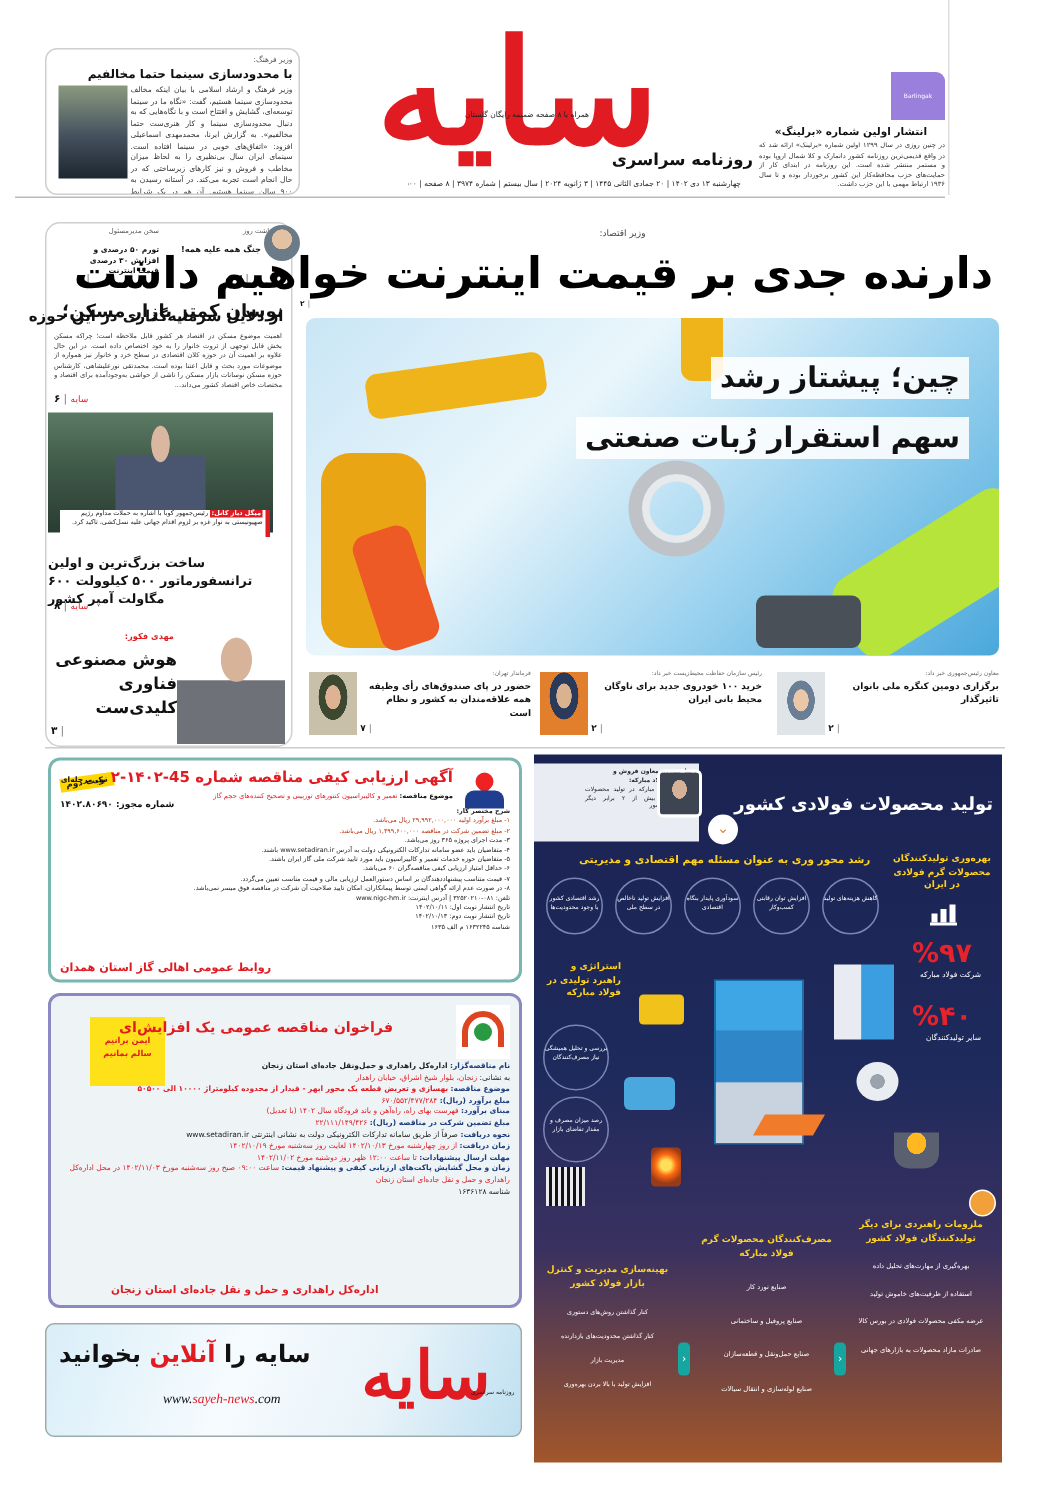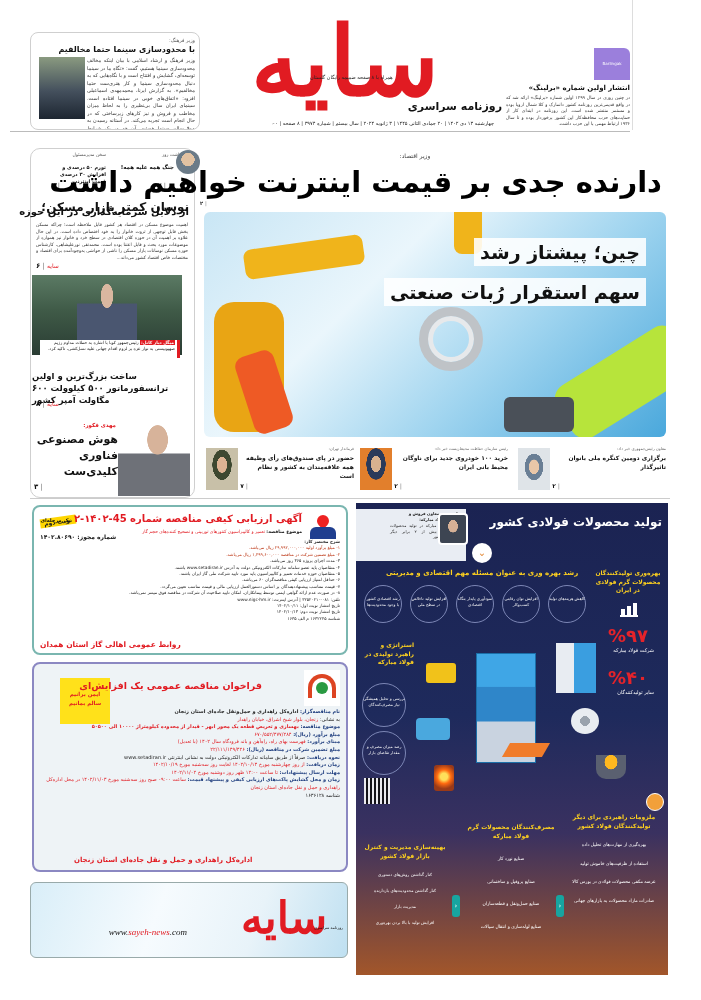--- a/index.html
+++ b/index.html
@@ -26,21 +26,21 @@
 
 <div class="abs card" style="left:30px;top:32px;width:170px;height:98px;">
   <div class="abs" style="right:4px;top:4px;font-size:5px;color:#555;">وزیر فرهنگ:</div>
   <div class="abs b" style="right:4px;top:12px;font-size:8px;color:#111;white-space:nowrap;">با محدودسازی سینما حتما مخالفیم</div>
   <div class="abs photo" style="left:8px;top:24px;width:46px;height:62px;background:linear-gradient(180deg,#8a9a80 0%,#44505d 55%,#1d2631 100%);"></div>
   <div class="abs t" style="right:4px;top:24px;width:108px;height:72px;overflow:hidden;font-size:5px;line-height:7.5px;">وزیر فرهنگ و ارشاد اسلامی با بیان اینکه مخالف محدودسازی سینما هستیم، گفت: «نگاه ما در سینما توسعه‌ای، گشایش و افتتاح است و با نگاه‌هایی که به دنبال محدودسازی سینما و کار هنری‌ست حتما مخالفیم». به گزارش ایرنا، محمدمهدی اسماعیلی افزود: «اتفاق‌های خوبی در سینما افتاده است. سینمای ایران سال بی‌نظیری را به لحاظ میزان مخاطب و فروش و نیز کارهای زیرساختی که در حال انجام است تجربه می‌کند. در آستانه رسیدن به ۹۰۰ سالن سینما هستیم. آن هم در یک شرایط دشوار در طول دو سال و نیم اخیر بیش از ۳۰۰ سینما به مجموعه سینماهای کشور اضافه شده که این افتخار همه اهالی سینماست.</div>
 </div>
 
 <div class="abs" style="left:505px;top:40px;width:125px;height:90px;">
   <div class="abs" style="right:0;top:8px;width:36px;height:32px;background:#9b7fdc;border-radius:0 6px 0 0;color:#fff;font-size:4px;text-align:center;line-height:32px;">Barlingak</div>
-  <div class="abs b" style="right:0;top:44px;font-size:7px;white-space:nowrap;margin-left:19px;">انتشار اولین شماره «برلینگ»</div>
+  <div class="abs b" style="right:12px;top:44px;font-size:7px;white-space:nowrap;margin-left:19px;">انتشار اولین شماره «برلینگ»</div>
   <div class="abs t" style="right:0;top:55px;width:124px;height:34px;overflow:hidden;font-size:4.5px;line-height:6.5px;">در چنین روزی در سال ۱۲۹۹ اولین شماره «برلینگ» ارائه شد که در واقع قدیمی‌ترین روزنامه کشور دانمارک و کلا شمال اروپا بوده و مستمر منتشر شده است. این روزنامه در ابتدای کار از حمایت‌های حزب محافظه‌کار این کشور برخوردار بوده و تا سال ۱۹۳۶ ارتباط مهمی با این حزب داشت.</div>
 </div>
 <div class="abs" style="left:632px;top:0;width:1px;height:130px;background:#ddd;"></div>
 
 <div class="abs card" style="left:30px;top:148px;width:165px;height:350px;border-radius:10px;"></div>
 
 <div class="abs" style="left:110px;top:152px;width:80px;height:40px;">
   <div class="abs" style="right:4px;top:0;font-size:4.5px;color:#555;">یادداشت روز</div>
   <div class="abs b" style="right:16px;top:12px;font-size:5.5px;">جنگ همه علیه همه!</div>
   <div class="abs" style="right:-10px;top:-2px;width:24px;height:24px;border-radius:50%;background:radial-gradient(circle at 50% 40%,#e2c2a2 0 35%,#6b7b88 36%);"></div>
@@ -170,38 +170,41 @@
     <div><span class="b" style="color:#1d3c7d">نحوه دریافت:</span> <span>صرفاً از طریق سامانه تدارکات الکترونیکی دولت به نشانی اینترنتی www.setadiran.ir</span></div>
     <div><span class="b" style="color:#1d3c7d">زمان دریافت:</span> <span class="red">از روز چهارشنبه مورخ ۱۴۰۲/۱۰/۱۳ لغایت روز سه‌شنبه مورخ ۱۴۰۲/۱۰/۱۹</span></div>
     <div><span class="b" style="color:#1d3c7d">مهلت ارسال پیشنهادات:</span> <span class="red">تا ساعت ۱۲:۰۰ ظهر روز دوشنبه مورخ ۱۴۰۲/۱۱/۰۲</span></div>
     <div><span class="b" style="color:#1d3c7d">زمان و محل گشایش پاکت‌های ارزیابی کیفی و پیشنهاد قیمت:</span> <span class="red">ساعت ۰۹:۰۰ صبح روز سه‌شنبه مورخ ۱۴۰۲/۱۱/۰۳ در محل اداره‌کل راهداری و حمل و نقل جاده‌ای استان زنجان</span></div>
     <div>شناسه ۱۶۳۶۱۲۸</div>
   </div>
   <div class="abs b red" style="left:40px;bottom:6px;font-size:7px;">اداره‌کل راهداری و حمل و نقل جاده‌ای استان زنجان</div>
 </div>
 
 <div class="abs" style="left:30px;top:882px;width:318px;height:76px;border:1px solid #9aa;border-radius:6px;background:linear-gradient(110deg,#d9eef8 0%,#f6fbfe 40%,#e8f3f9 70%,#bfe0f1 100%);">
+  <div class="abs b" style="right:140px;top:10px;font-size:16px;white-space:nowrap;">
+    <span>سایه را </span><span class="red">آنلاین</span><span> بخوانید</span>
+  </div>
   <div class="abs" style="right:160px;top:44px;font-size:9px;font-style:italic;font-family:'Liberation Serif',serif;direction:ltr;white-space:nowrap;">
     <span>www.</span><span class="red">sayeh-news</span><span>.com</span>
   </div>
   <div class="abs b red" style="right:20px;top:0;font-size:44px;line-height:70px;font-family:'DejaVu Serif',serif;">سایه</div>
   <div class="abs" style="right:4px;top:42px;font-size:4px;">روزنامه سراسری</div>
 </div>
 
 <div class="abs" style="left:356px;top:503px;width:312px;height:472px;background:linear-gradient(180deg,#1b2352 0%,#1e2a5c 45%,#3a3160 70%,#a2562a 100%);overflow:hidden;">
 
   <div class="abs" style="left:0;top:6px;width:110px;height:52px;background:#e9edf3;">
     <div class="abs b" style="left:36px;top:2px;width:72px;font-size:4px;line-height:5.5px;color:#222;">رضا حیدری، معاون فروش و بازاریابی فولاد مبارکه:</div>
     <div class="abs" style="left:4px;top:14px;width:104px;font-size:4px;line-height:5.5px;color:#222;text-align:justify;padding-left:30px;">بهره‌وری فولاد مبارکه در تولید محصولات گرم فولادی بیش از ۲ برابر دیگر تولیدکنندگان کشور</div>
   </div>
   <div class="abs" style="left:82px;top:10px;width:30px;height:32px;border:2px solid #fff;border-radius:4px;background:radial-gradient(ellipse at 50% 40%,#d6b196 0 26%,#3d4552 27%);"></div>
-  <div class="abs b" style="right:6px;top:12px;font-size:12px;color:#fff;white-space:nowrap;">تولید محصولات فولادی کشور</div>
+  <div class="abs b" style="right:6px;top:26px;font-size:12px;color:#fff;white-space:nowrap;">تولید محصولات فولادی کشور</div>
   <div class="abs" style="left:116px;top:40px;width:20px;height:20px;border-radius:50%;background:#fff;color:#e38b3a;font-size:10px;line-height:20px;text-align:center;">⌄</div>
 
-  <div class="abs b" style="left:30px;top:66px;font-size:7px;color:#ffd21f;white-space:nowrap;">رشد بهره وری به عنوان مسئله مهم اقتصادی و مدیریتی</div>
+  <div class="abs b" style="left:30px;top:66px;font-size:7px;color:#ffd21f;white-space:nowrap;">رشد محور وری به عنوان مسئله مهم اقتصادی و مدیریتی</div>
   <div class="abs" style="left:8px;top:82px;width:222px;height:40px;display:flex;flex-direction:row;justify-content:space-between;">
     <div style="width:38px;height:38px;border:1px solid #7c86b5;border-radius:50%;font-size:4px;line-height:5.5px;color:#fff;text-align:center;padding-top:10px;">کاهش هزینه‌های تولید</div>
     <div style="width:38px;height:38px;border:1px solid #7c86b5;border-radius:50%;font-size:4px;line-height:5.5px;color:#fff;text-align:center;padding-top:10px;">افزایش توان رقابتی کسب‌وکار</div>
     <div style="width:38px;height:38px;border:1px solid #7c86b5;border-radius:50%;font-size:4px;line-height:5.5px;color:#fff;text-align:center;padding-top:10px;">سودآوری پایدار بنگاه اقتصادی</div>
     <div style="width:38px;height:38px;border:1px solid #7c86b5;border-radius:50%;font-size:4px;line-height:5.5px;color:#fff;text-align:center;padding-top:10px;">افزایش تولید ناخالص در سطح ملی</div>
     <div style="width:38px;height:38px;border:1px solid #7c86b5;border-radius:50%;font-size:4px;line-height:5.5px;color:#fff;text-align:center;padding-top:10px;">رشد اقتصادی کشور با وجود محدودیت‌ها</div>
   </div>
 
   <div class="abs b" style="right:4px;top:66px;width:72px;font-size:6px;line-height:8.5px;color:#ffd21f;text-align:center;">بهره‌وری تولیدکنندگان محصولات گرم فولادی در ایران</div>
   <div class="abs" style="right:30px;top:100px;width:18px;height:14px;border-bottom:2px solid #fff;">

